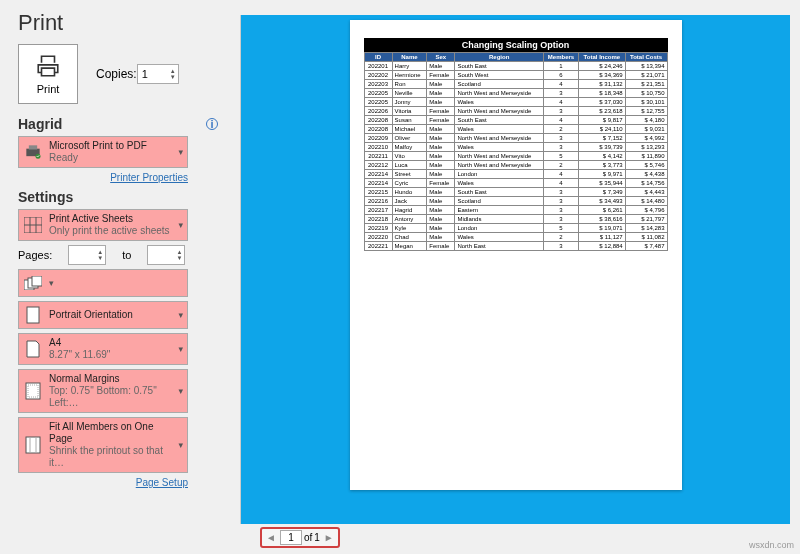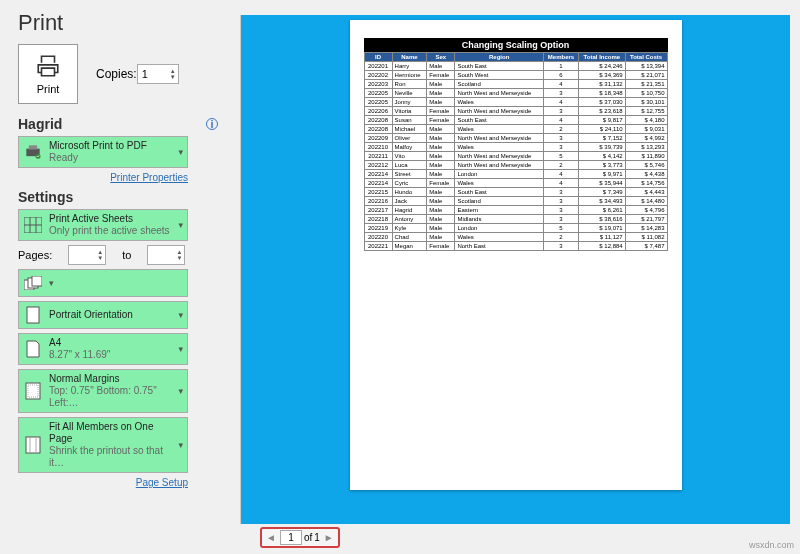--- a/index.html
+++ b/index.html
@@ -9,21 +9,21 @@
 .print-row { display: flex; align-items: center; gap: 18px; margin-bottom: 12px; }
 .print-btn { border: 1px solid #999; background: #fff; width: 60px; height: 60px; display: flex; flex-direction: column; align-items: center; justify-content: center; gap: 4px; cursor: pointer; }
 .print-btn svg { width: 26px; height: 26px; }
 .print-btn span { font-size: 11px; }
 .copies { display: flex; align-items: center; font-size: 12px; }
 .spin { display: flex; align-items: center; border: 1px solid #aaa; background: #fff; height: 20px; }
 .spin input { border: none; width: 30px; font-size: 11px; padding: 2px 4px; outline: none; }
 .spin .arrows { display: flex; flex-direction: column; font-size: 6px; line-height: 6px; color: #555; padding: 0 2px; cursor: pointer; }
 .section-hd { font-size: 14px; font-weight: 600; color: #333; margin: 6px 0 4px; display:flex; justify-content:space-between; align-items:center;}
 .section-hd .info { color: #3b78c4; font-size: 11px; cursor:pointer; border:1px solid #3b78c4; border-radius:50%; width:12px; height:12px; display:flex; align-items:center; justify-content:center;}
-.dd { border: 1px solid #aaa; background: #86efac; width: 170px; display: flex; align-items: center; padding: 3px 4px; gap: 6px; cursor: pointer; margin-bottom: 4px; position:relative;}
+.dd { border: 1px solid #aaa; background: #fca5a5; width: 170px; display: flex; align-items: center; padding: 3px 4px; gap: 6px; cursor: pointer; margin-bottom: 4px; position:relative;}
 .dd .ico { width: 20px; height: 20px; display: flex; align-items: center; justify-content: center; flex-shrink:0;}
 .dd .txt { flex: 1; font-size: 10px; line-height: 12px; overflow:hidden;}
 .dd .txt .t1 { color: #222; }
 .dd .txt .t2 { color: #666; }
 .dd .chev { font-size: 9px; color: #555; }
 .link { color: #2a6fb5; font-size: 10px; text-align: right; display: block; width: 170px; margin-bottom:6px; cursor:pointer; text-decoration:underline;}
 .pages-row { display: flex; align-items: center; gap: 16px; font-size: 11px; margin-bottom:4px;}
 .pages-row .spin input { width: 26px; }
 .preview-area { position: absolute; left: 240px; top: 15px; right: 10px; bottom: 30px; background: #0ea5e9; border-left:1px solid #ccc; display:flex; align-items:flex-start; justify-content:center; padding-top:5px;}
 .page { background: #fff; width: 332px; height: 470px; box-shadow: 0 1px 3px rgba(0,0,0,0.3); padding: 18px 14px; }

